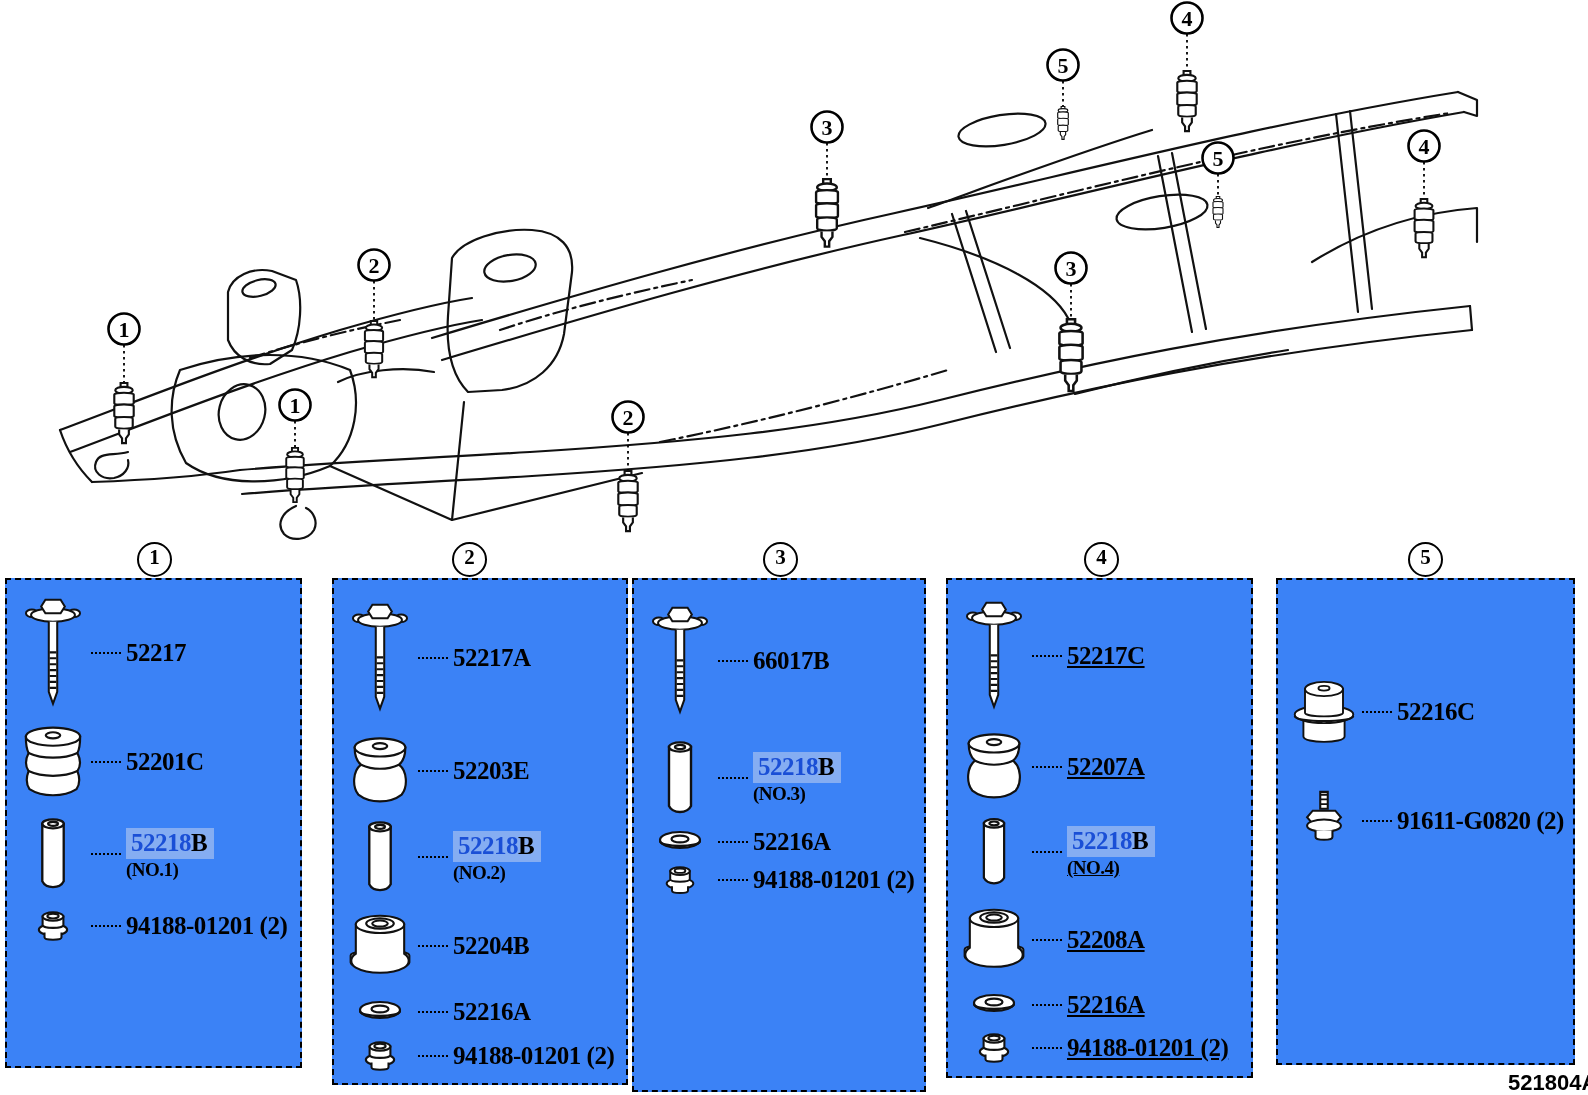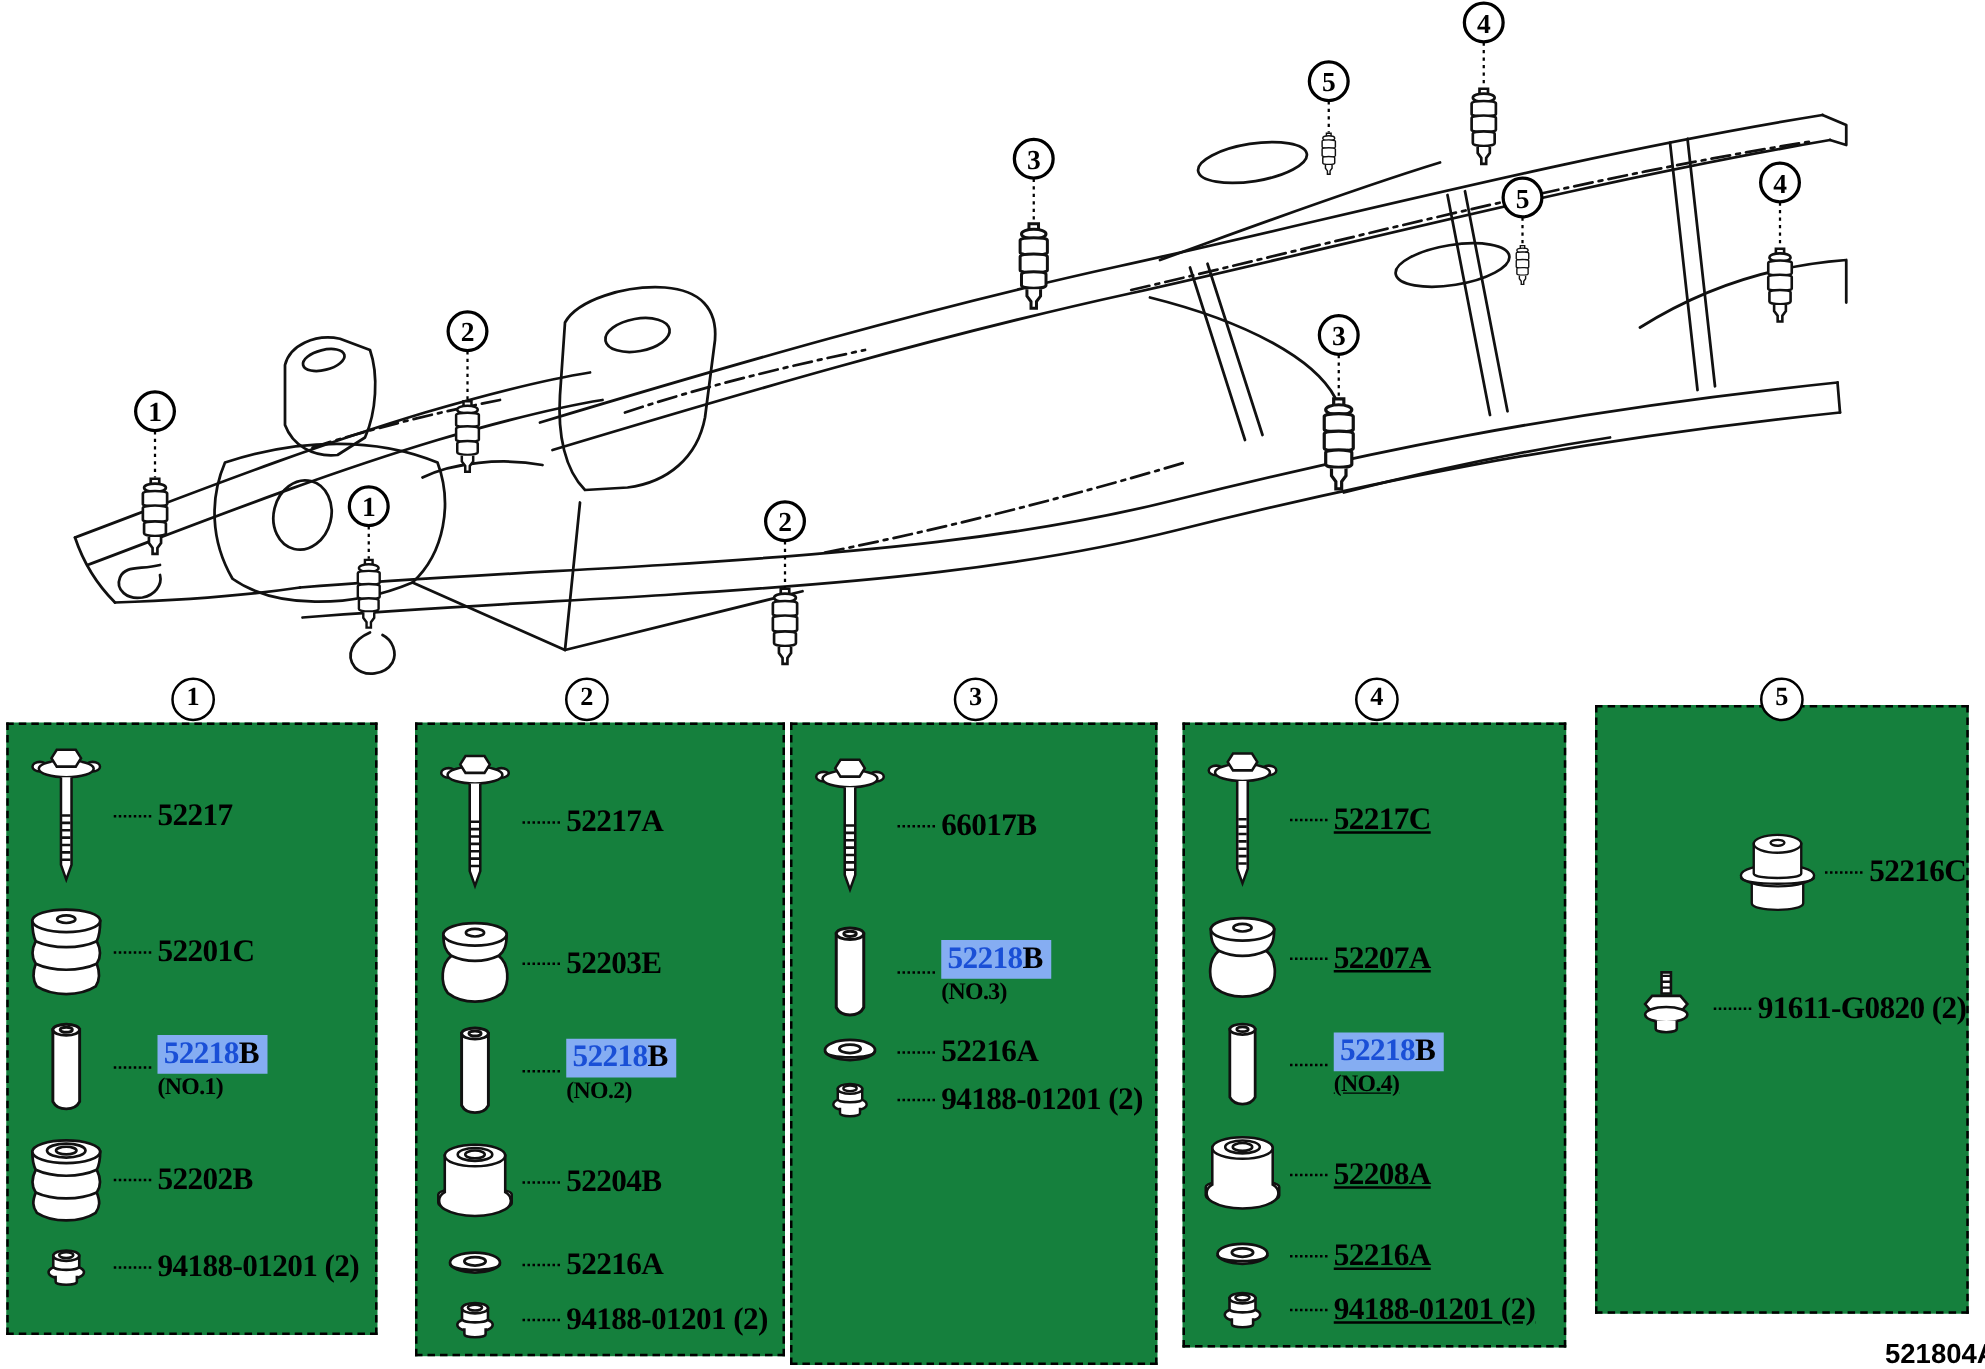--- a/index.html
+++ b/index.html
@@ -1,20 +1,20 @@
 <!DOCTYPE html>
 <html style="--hl-bg: #85ADF2; --hl-fg: #1A4FD6;"><head>
 <meta charset="utf-8">
 <style>
   html,body{margin:0;padding:0;background:#fff;}
   .page{position:relative;width:1588px;height:1095px;background:#fff;overflow:hidden;
         font-family:"Liberation Serif",serif;color:#000;}
   .frame-svg{position:absolute;left:0;top:0;}
   
-  .pbox{position:absolute;border:2px dashed #000;box-sizing:border-box;background:#15803d;
+  .pbox{position:absolute;border:2px dashed #000;box-sizing:border-box;background:#3b82f6;
         display:flex;flex-direction:column;}
   .badge{position:absolute;width:31px;height:31px;border:2.6px solid #000;border-radius:50%;
          text-align:center;line-height:26px;font-size:21px;font-weight:700;background:#fff;z-index:5;}
   .row{display:flex;align-items:center;padding-left:8px;flex:0 0 auto;}
   .glyph{flex:0 0 76px;width:76px;display:flex;justify-content:center;align-items:center;}
   .lead{flex:0 0 30px;height:0;border-top:2.6px dotted #000;margin-right:5px;}
   .lbl{font-size:25px;font-weight:700;white-space:nowrap;letter-spacing:-0.5px;line-height:1.05;}
   .hl{display:inline-block;background:var(--hl-bg,#85ADF2);padding:2px 7px 3px 5px;}
   .hlm{color:var(--hl-fg,#1A4FD6);}
   .hls{color:#000;}
@@ -288,29 +288,20 @@
           <svg width="30" height="74">
             <use href="#sym-spacer"></use>
           </svg>
         </div>
       <div class="lead"></div>
       <div class="lbl">
         <div class="hl"><span class="hlm">52218</span><span class="hls">B</span></div>
         <div class="note">(NO.1)</div>
       </div>
     </div>
-    <div class="row" style="height:88px">
-      <div class="glyph">
-          <svg width="80" height="74">
-            <use href="#sym-cushion-ribbed-hole"></use>
-          </svg>
-        </div>
-      <div class="lead"></div>
-      <div class="lbl">52202B</div>
-    </div>
     <div class="row" style="height:52px">
       <div class="glyph">
           <svg width="38" height="34">
             <use href="#sym-nut"></use>
           </svg>
         </div>
       <div class="lead"></div>
       <div class="lbl">94188-01201 (2)</div>
     </div>
   </div>
@@ -470,21 +461,21 @@
       <div class="glyph">
           <svg width="38" height="34">
             <use href="#sym-nut"></use>
           </svg>
         </div>
       <div class="lead"></div>
       <div class="lbl">94188-01201 (2)</div>
     </div>
   </div>
 
-  <div class="pbox" style="left:1276px;top:564px;width:299px;height:487px;padding-top:76px;align-items:flex-end;">
+  <div class="pbox" style="left:1276px;top:578px;width:299px;height:487px;padding-top:76px;">
     <div class="row" style="height:112px">
       <div class="glyph">
           <svg width="92" height="86">
             <use href="#sym-mount-cap"></use>
           </svg>
         </div>
       <div class="lead"></div>
       <div class="lbl">52216C</div>
     </div>
     <div class="row" style="height:86px;margin-top:10px">

